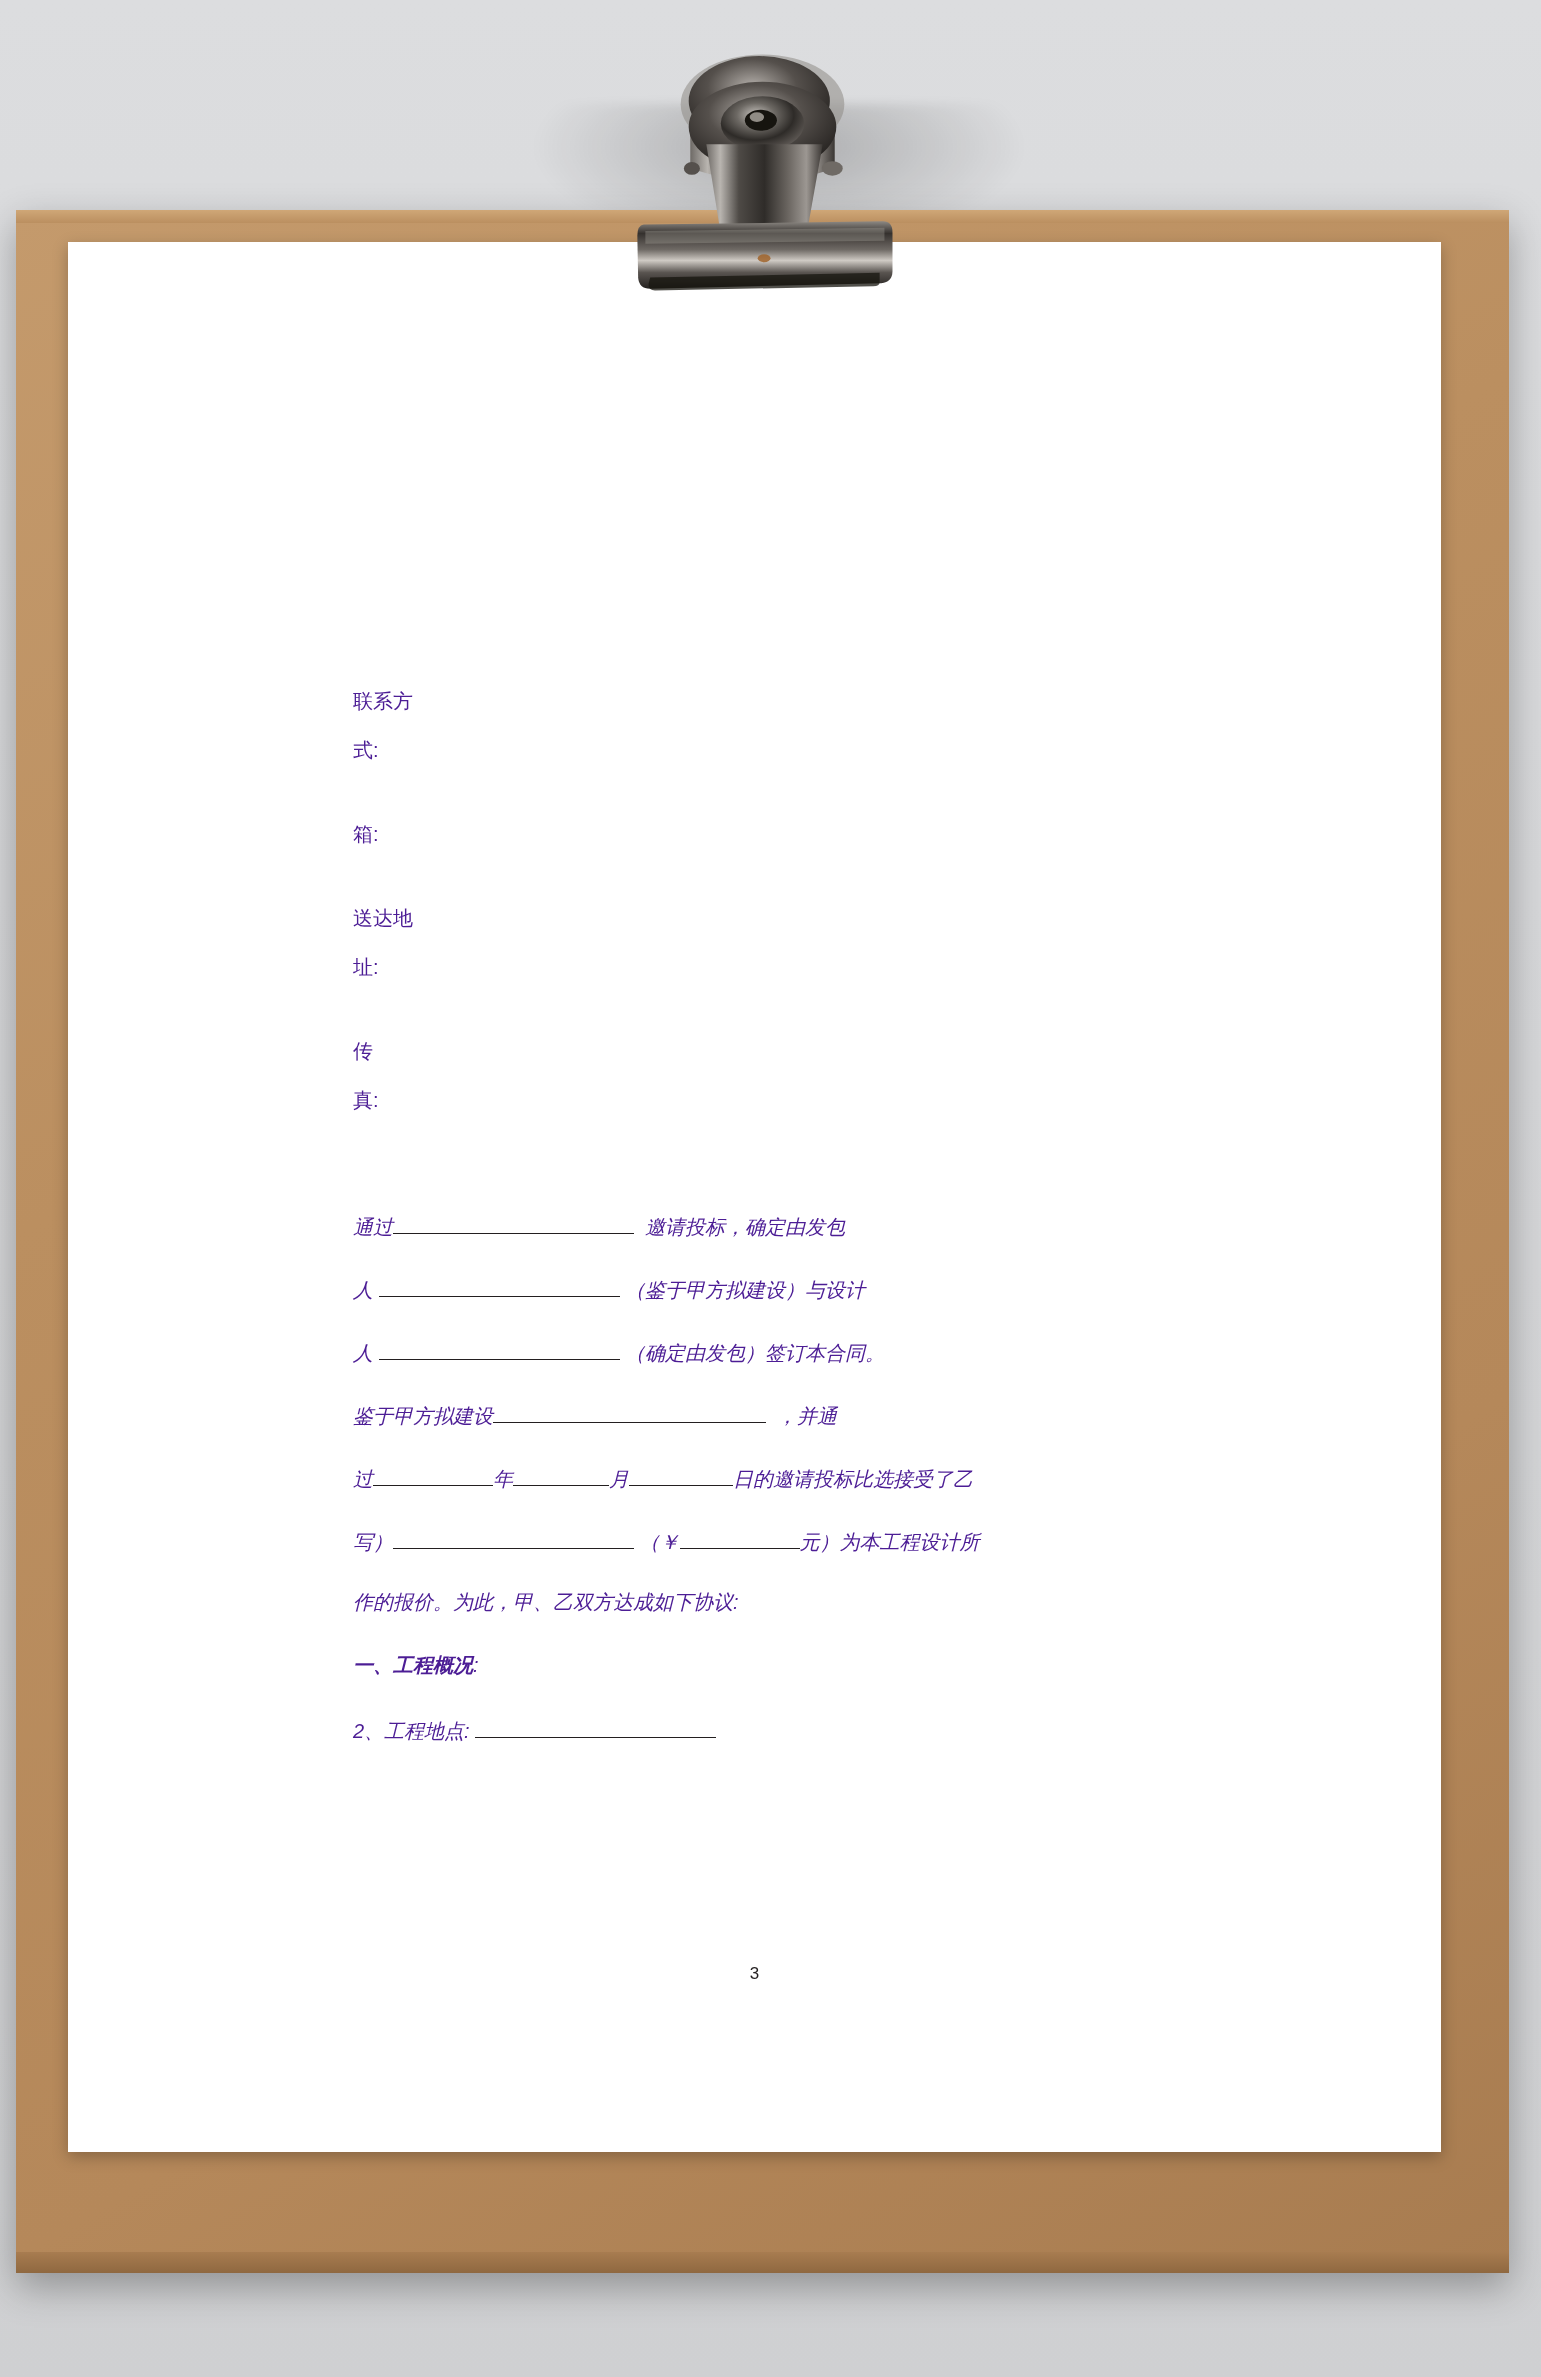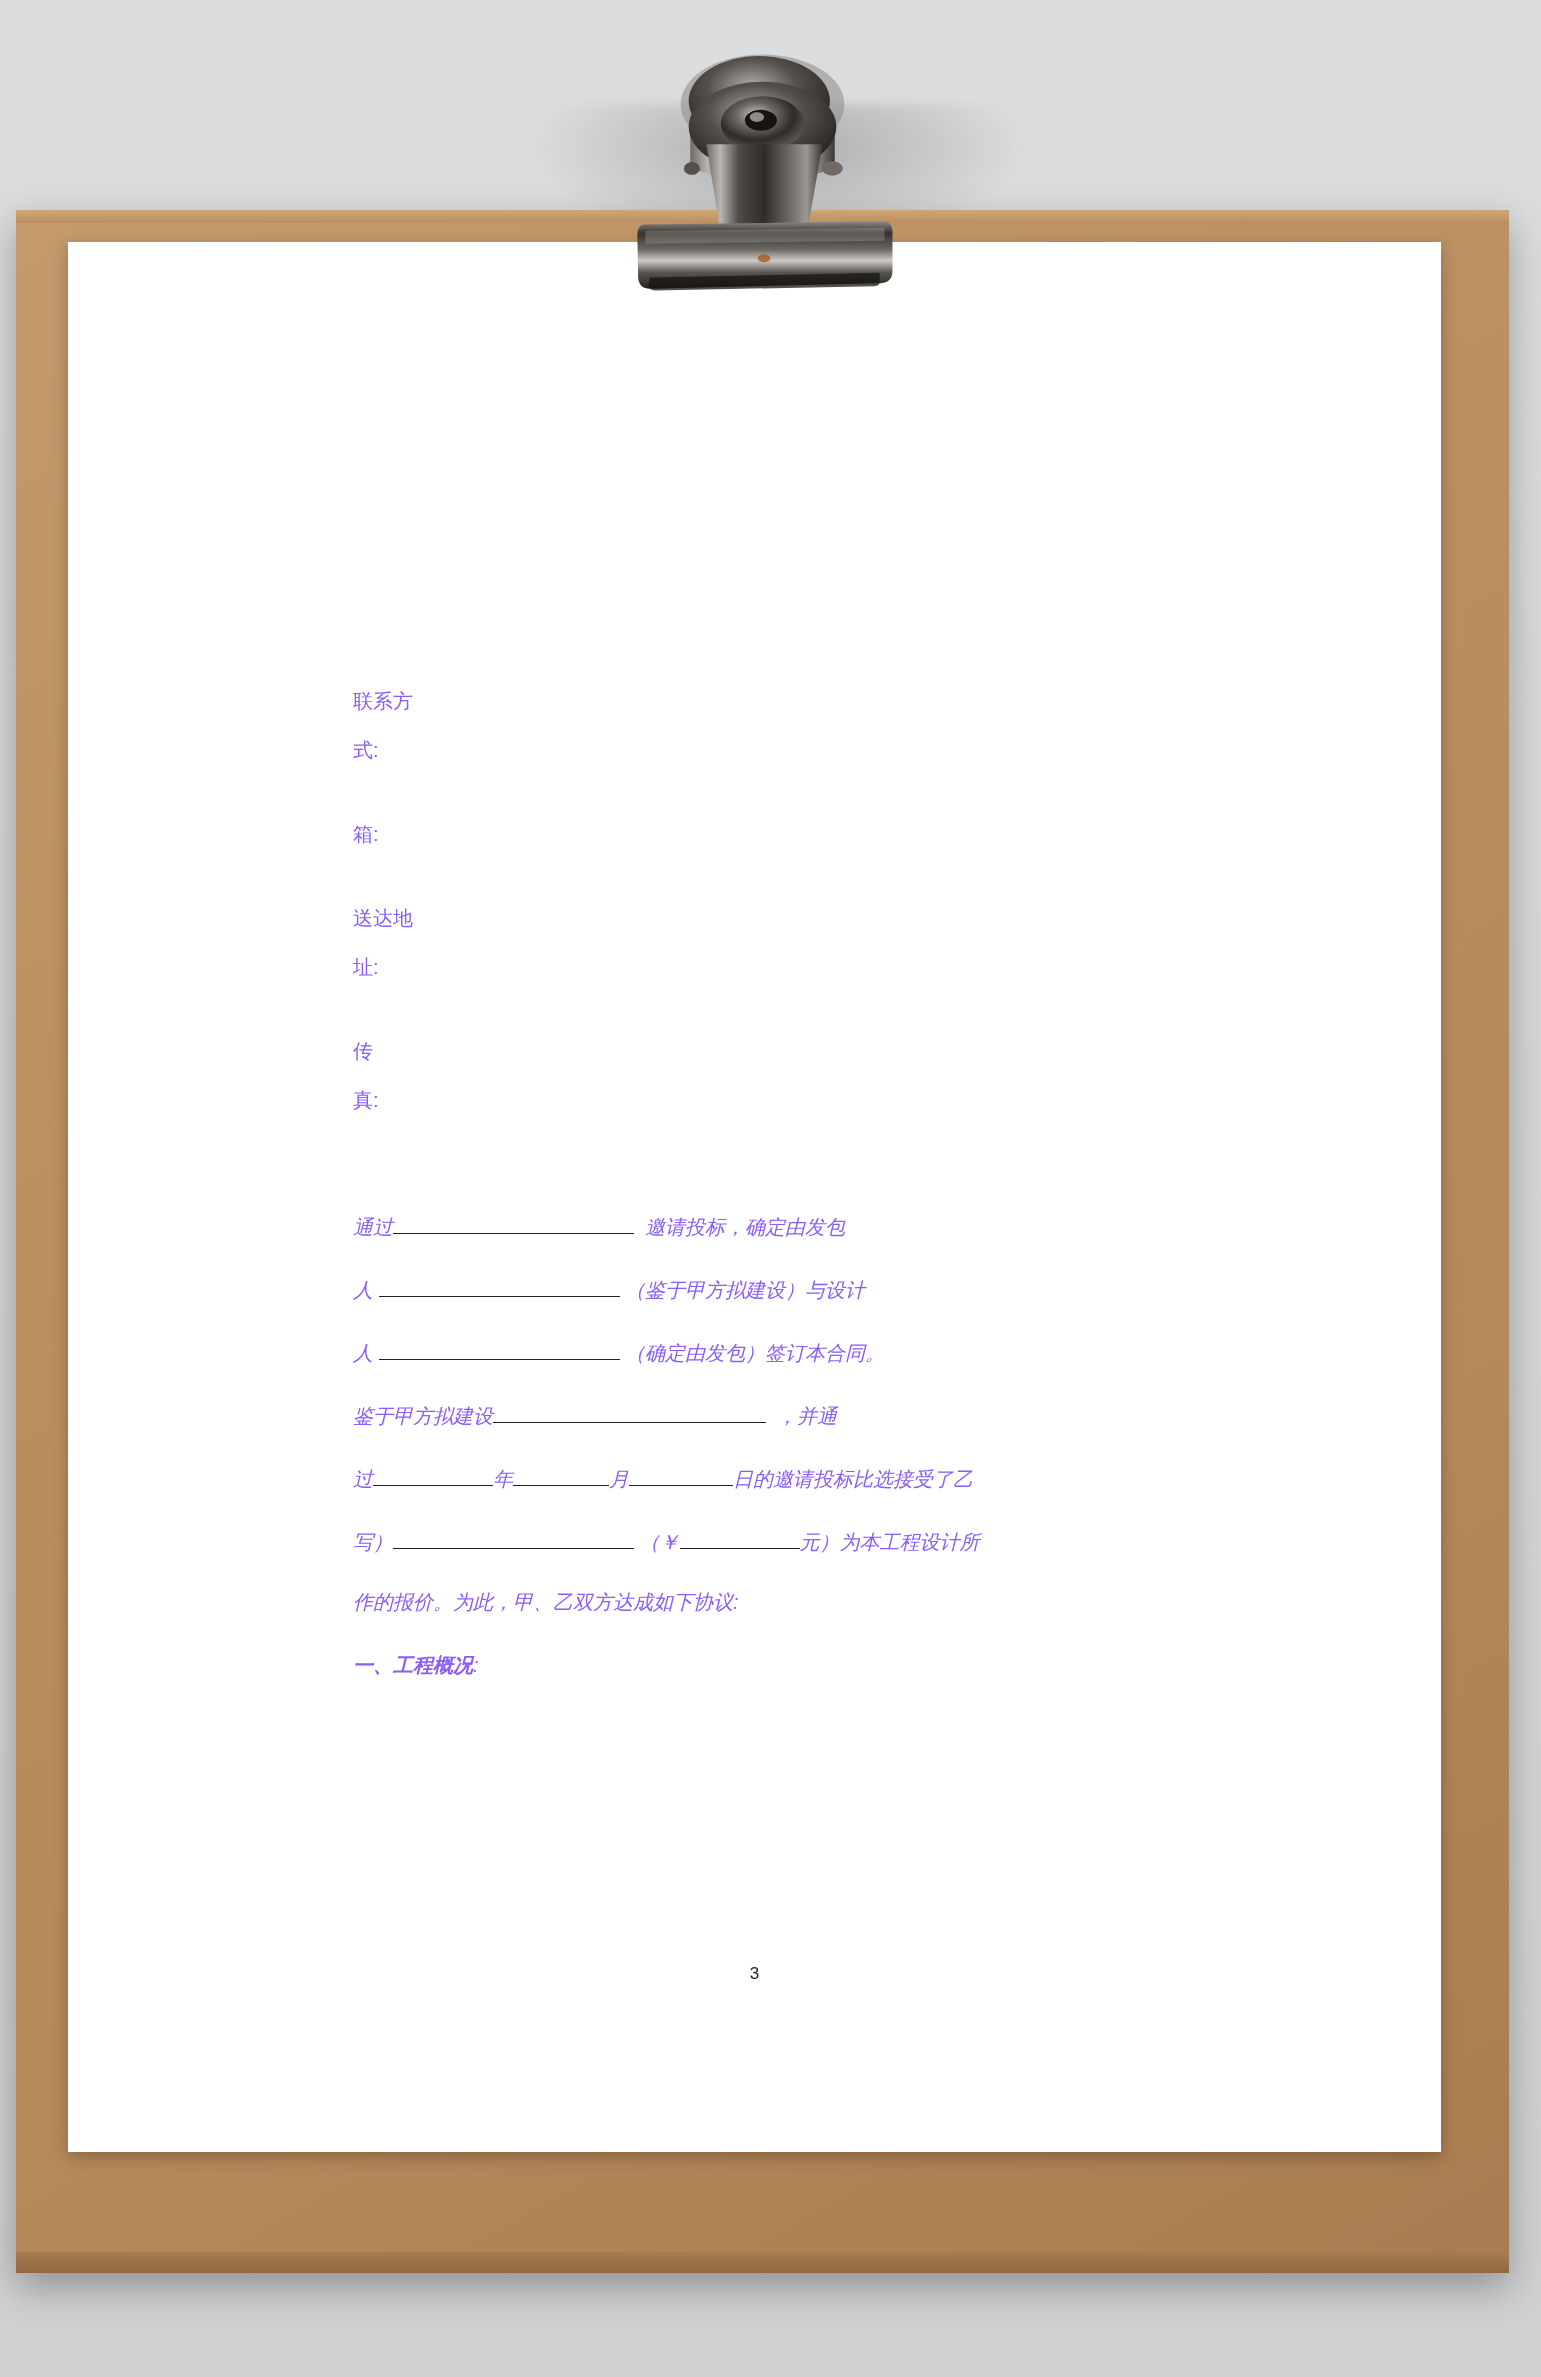--- a/index.html
+++ b/index.html
@@ -76,21 +76,21 @@
     height: 297px;
     pointer-events: none;
   }
 
   
   .doc {
     position: absolute;
     left: 285px;
     top: 449px;
     width: 923px;
-    color: #8b5cf6;
+    color: #4c1d95;
     font-size: 20px;
     line-height: 1;
   }
   .line {
     display: block;
     white-space: pre;
     margin-bottom: 0;
   }
   .blk { margin-bottom: 35px; }
 
@@ -144,20 +144,21 @@
           </div>
           <div style="height: 40px;"></div>
           <div class="line body-line"><span style="white-space: pre;">通过</span><span class="fill" style="width: 241px;"></span><span style="white-space: pre;">  邀请投标，确定由发包</span></div>
           <div class="line body-line"><span style="white-space: pre;">人 </span><span class="fill" style="width: 241px;"></span><span style="white-space: pre;"> （鉴于甲方拟建设）与设计</span></div>
           <div class="line body-line"><span style="white-space: pre;">人 </span><span class="fill" style="width: 241px;"></span><span style="white-space: pre;"> （确定由发包）签订本合同。</span></div>
           <div class="line body-line"><span style="white-space: pre;">鉴于甲方拟建设</span><span class="fill" style="width: 273px;"></span><span style="white-space: pre;">  ，并通</span></div>
           <div class="line body-line"><span style="white-space: pre;">过</span><span class="fill" style="width: 120px;"></span><span style="white-space: pre;">年</span><span class="fill" style="width: 96px;"></span><span style="white-space: pre;">月</span><span class="fill" style="width: 104px;"></span><span style="white-space: pre;">日的邀请投标比选接受了乙</span></div>
           <div class="line body-line"><span style="white-space: pre;">写）</span><span class="fill" style="width: 241px;"></span><span style="white-space: pre;"> （￥</span><span class="fill" style="width: 120px;"></span><span style="white-space: pre;">元）为本工程设计所</span></div>
           <div class="line body-line"><span style="white-space: pre;">作的报价。为此，甲、乙双方达成如下协议:</span></div>
           <div class="line body-line"><span class="bold">一、</span><span class="bold">工程概况</span><span>:</span></div>
+          <div class="line body-line"><span style="white-space: pre;">2、工程地点: </span><span class="fill" style="width: 241px;"></span></div>
         </div>
       <div class="pagenum">3</div>
     </div>
   </div>
 
   <div class="clip">
     <svg width="337" height="297" viewBox="0 0 420 370" xmlns="http://www.w3.org/2000/svg">
       <defs>
         <linearGradient id="metalV" x1="0" y1="0" x2="1" y2="0">
           <stop offset="0%" stop-color="#6e6a66"></stop>

